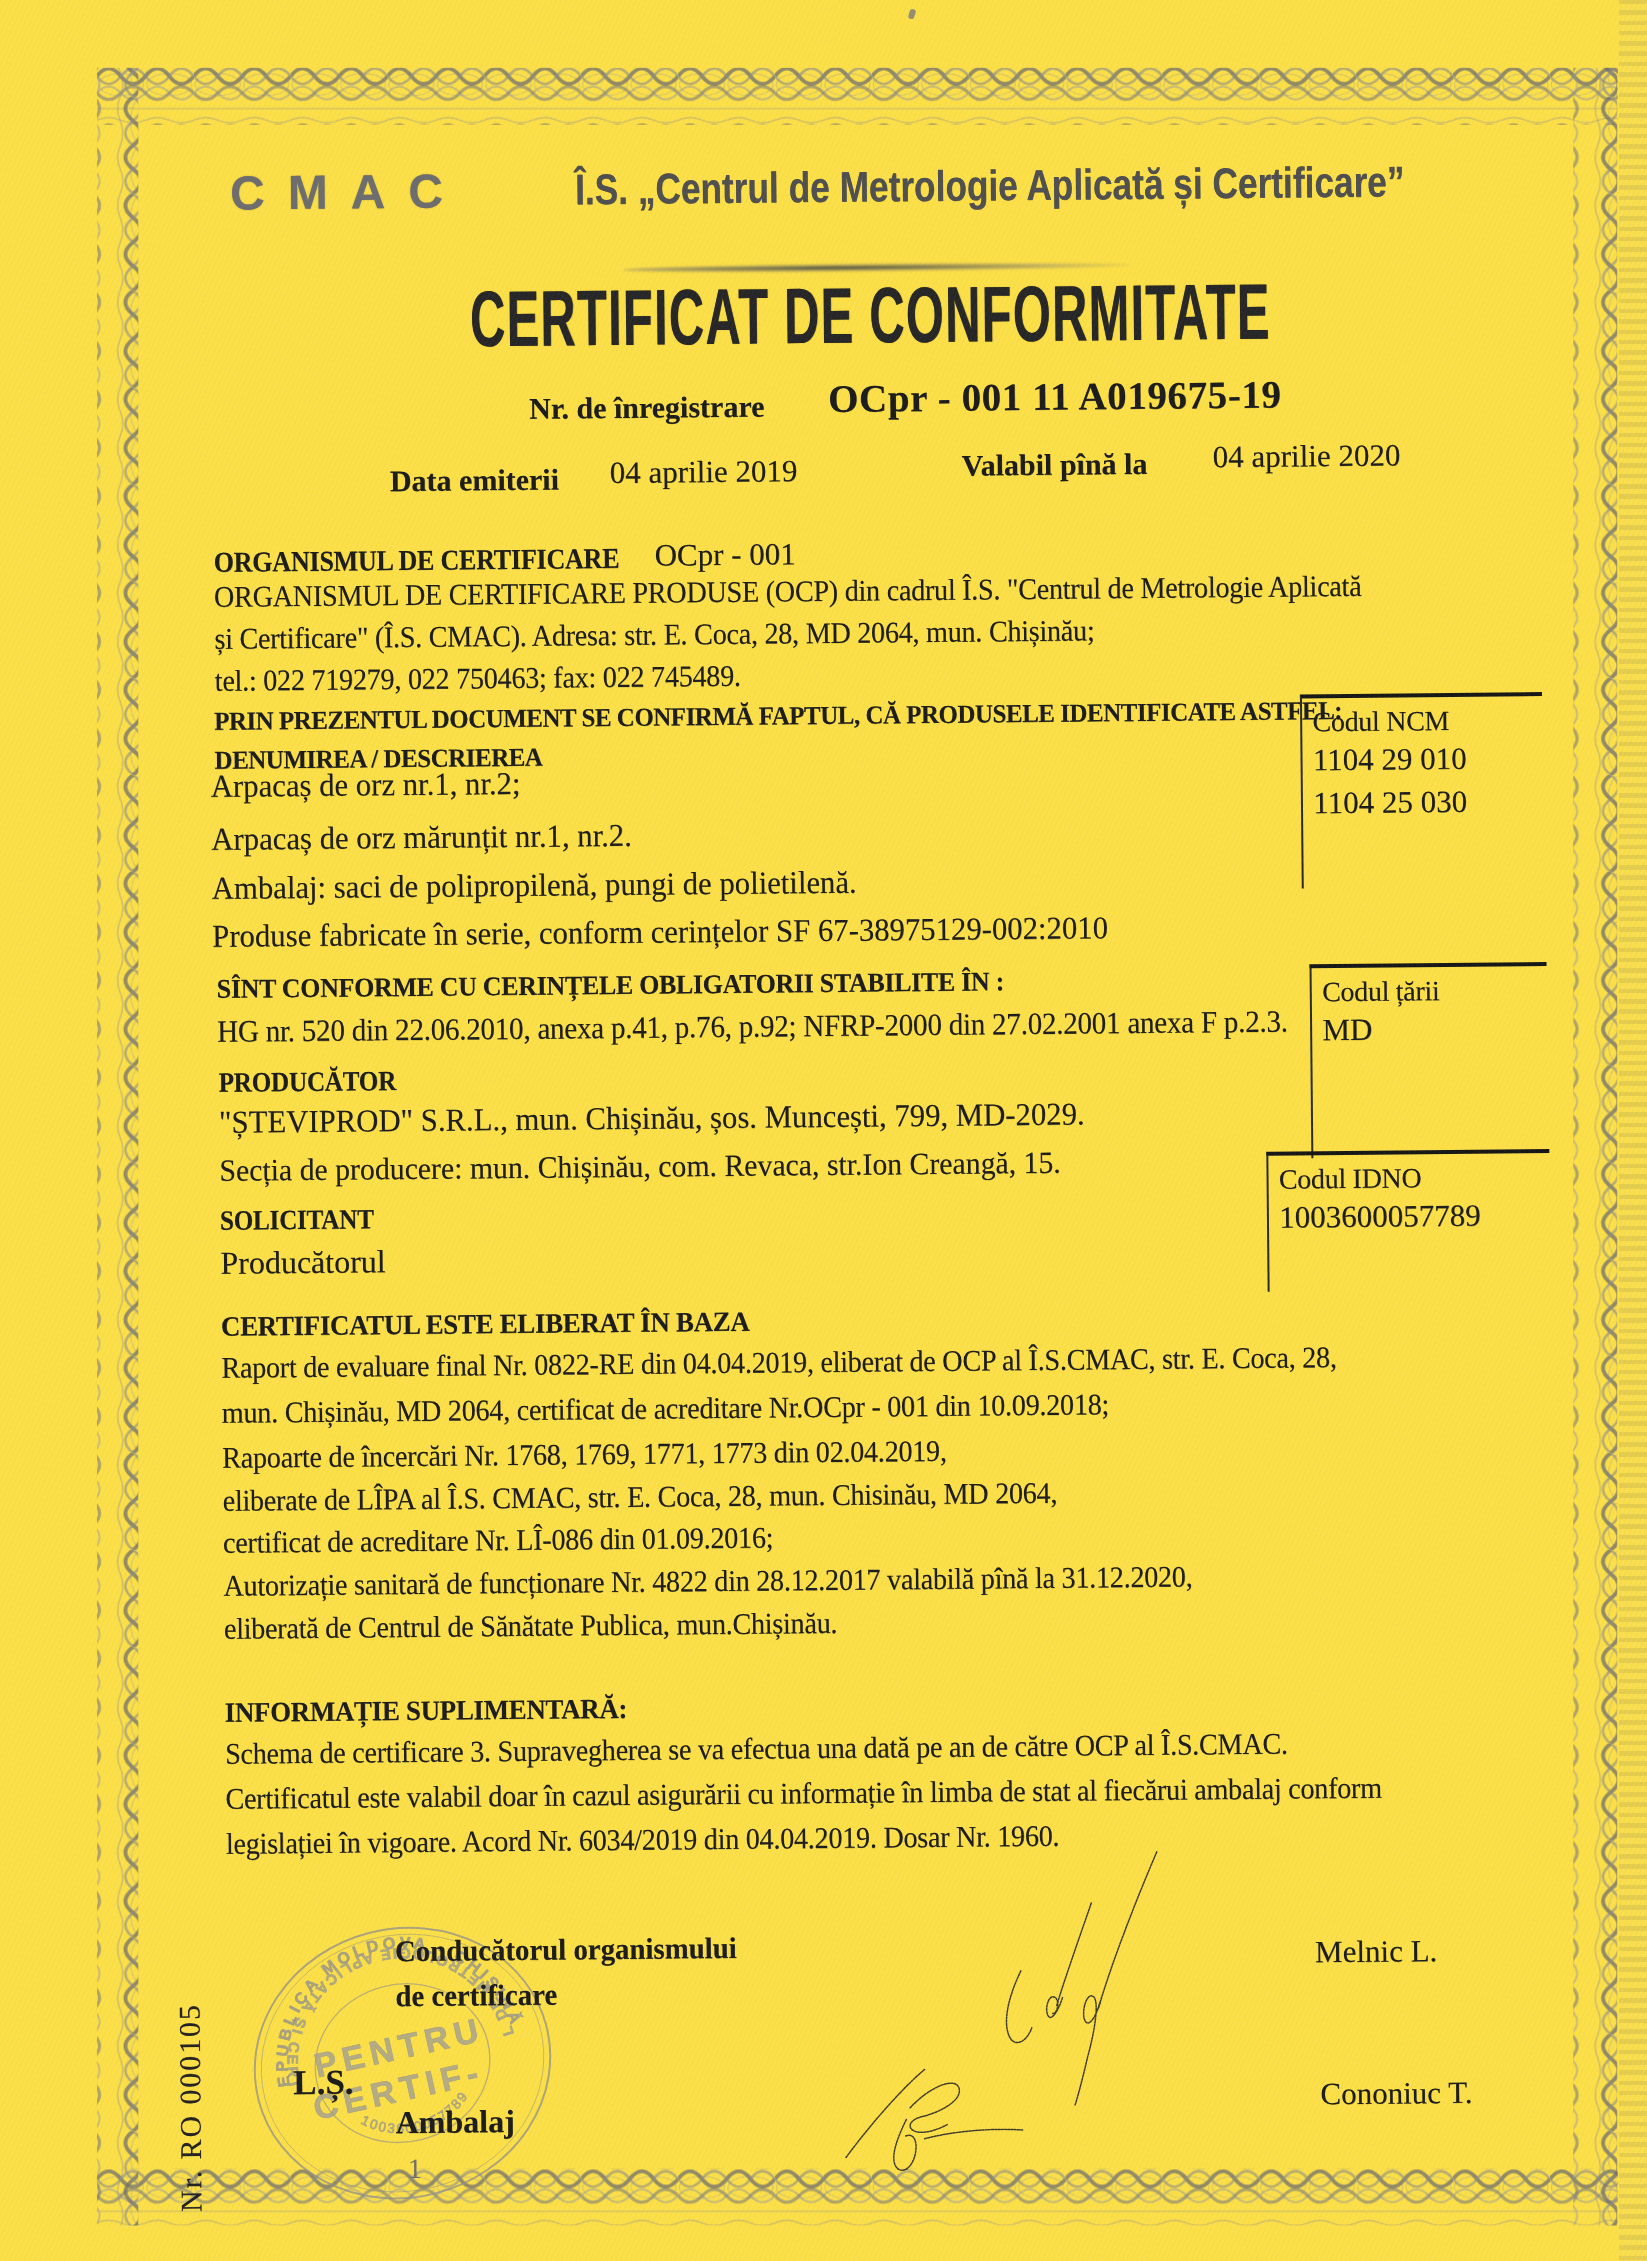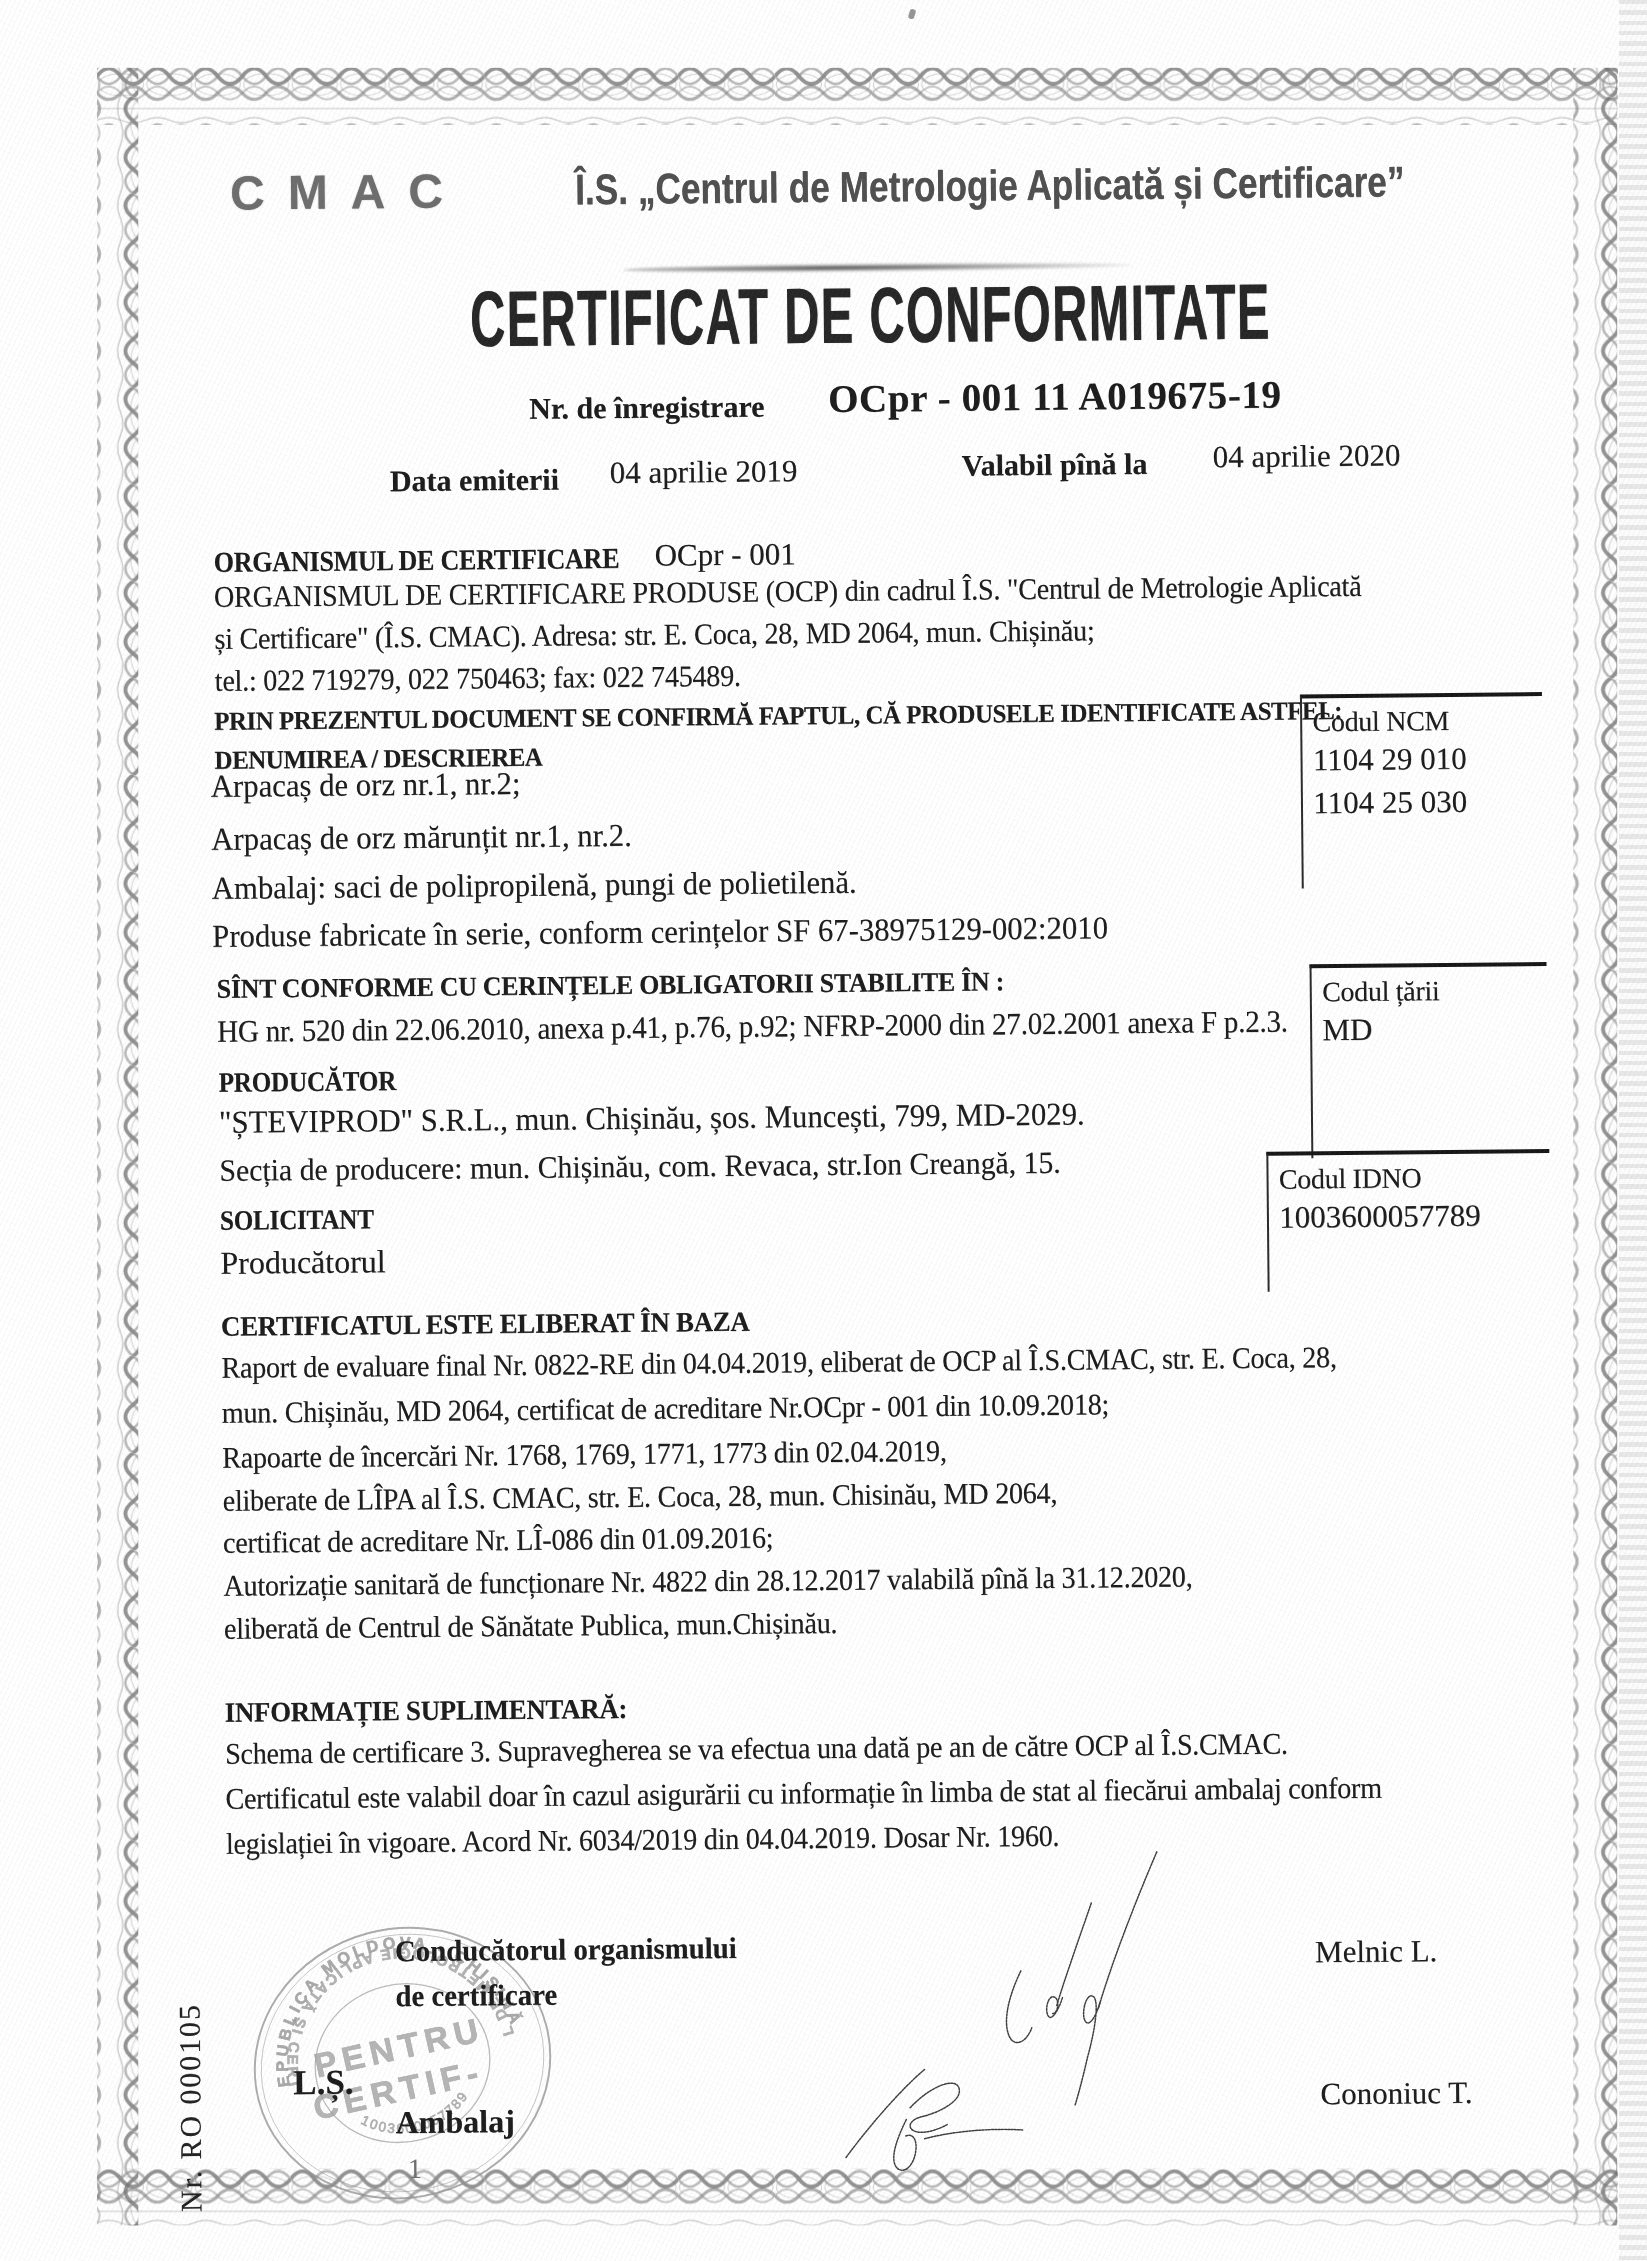--- a/index.html
+++ b/index.html
@@ -1,16 +1,16 @@
 <!DOCTYPE html>
 <html style="font-size:10.3px"><head>
 <meta charset="utf-8">
 <style>
   html,body{margin:0;padding:0;background:#e9e9e9;}
-  .page{position:relative;width:1647px;height:2261px;background:#ffffff;overflow:hidden;
+  .page{position:relative;width:1647px;height:2261px;background:#fde047;overflow:hidden;
         font-family:"Liberation Serif",serif;color:#1c1c1c;}
   .abs{position:absolute;white-space:nowrap;}
   .tilt{position:absolute;inset:0;transform:rotate(-0.55deg);transform-origin:50% 45%;}
   .ink{color:#1c1c1c;text-shadow:0.3px 0.3px 0.5px rgba(25,25,25,.45);}
   .b{font-weight:bold;}
   .sx94{transform:scaleX(.94);transform-origin:left;}
   .sx96{transform:scaleX(.96);transform-origin:left;}
   .sx90{transform:scaleX(.90);transform-origin:left;}
   .body-line{font-size:30px;letter-spacing:-0.3px;}
   .head-line{font-size:27px;font-weight:bold;letter-spacing:-0.3px;}

